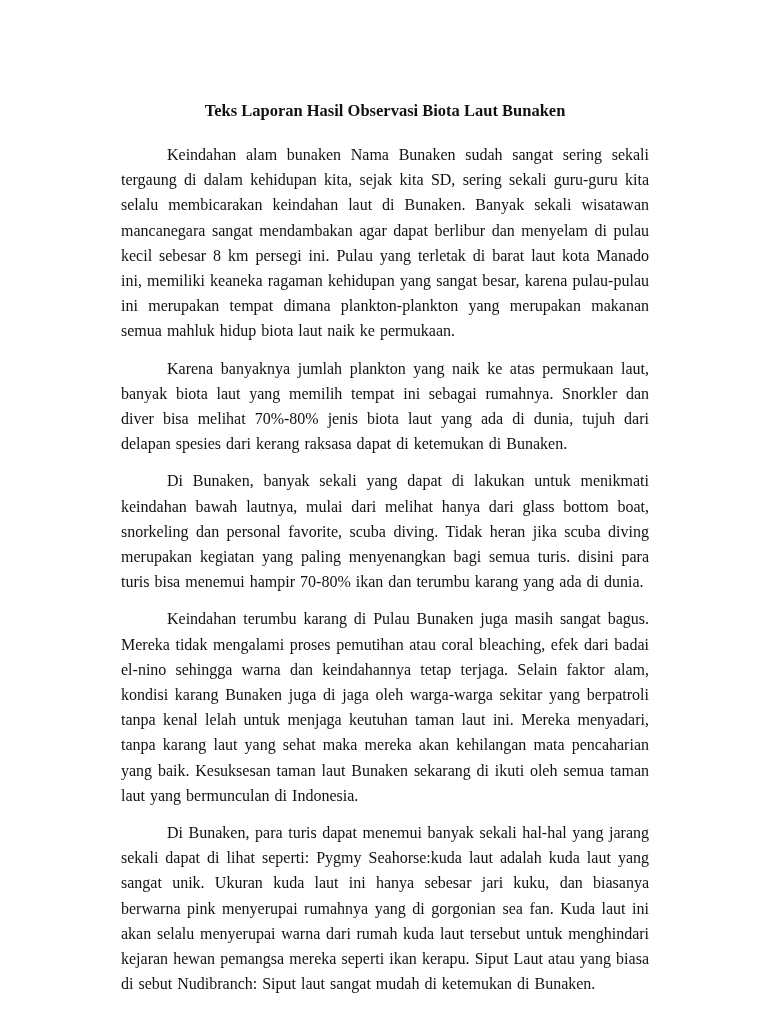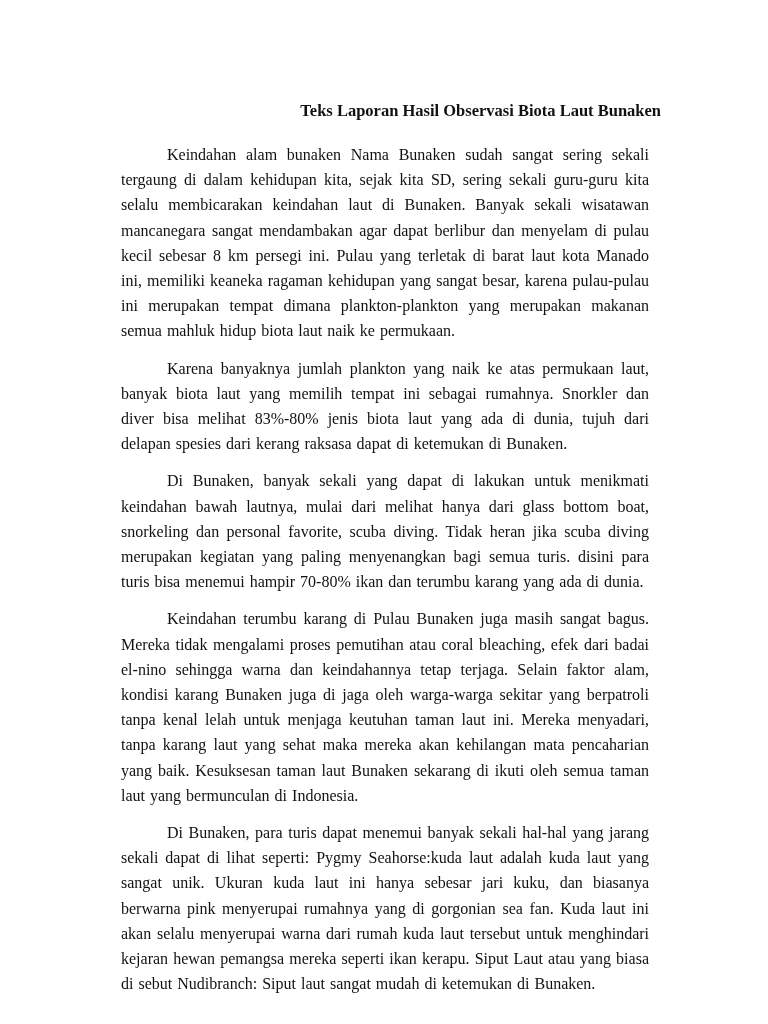--- a/index.html
+++ b/index.html
@@ -18,21 +18,21 @@
     font-family: "Liberation Serif", "DejaVu Serif", serif;
     color: #111111;
   }
   .content {
     position: absolute;
     top: 100px;
     left: 109px;
     width: 552px;
   }
   .doc-title {
-    text-align: right;
+    text-align: center;
     font-weight: bold;
     font-size: 16.5px;
     line-height: 22px;
     margin: 0 0 20px 0;
   }
   .doc-paragraph {
     margin: 12px;
     font-size: 16px;
     line-height: 25.2px;
     text-align: justify;
@@ -40,18 +40,18 @@
     word-spacing: 1px;
   }
 </style>
 </head>
 <body>
 
 <div class="page">
   <div class="content">
     <h1 class="doc-title">Teks Laporan Hasil Observasi Biota Laut Bunaken</h1>
     <p class="doc-paragraph">Keindahan alam bunaken Nama Bunaken sudah sangat sering sekali tergaung di dalam kehidupan kita, sejak kita SD, sering sekali guru-guru kita selalu membicarakan keindahan laut di Bunaken. Banyak sekali wisatawan mancanegara sangat mendambakan agar dapat berlibur dan menyelam di pulau kecil sebesar 8 km persegi ini. Pulau yang terletak di barat laut kota Manado ini, memiliki keaneka ragaman kehidupan yang sangat besar, karena pulau-pulau ini merupakan tempat dimana plankton-plankton yang merupakan makanan semua mahluk hidup biota laut naik ke permukaan.</p>
-    <p class="doc-paragraph">Karena banyaknya jumlah plankton yang naik ke atas permukaan laut, banyak biota laut yang memilih tempat ini sebagai rumahnya. Snorkler dan diver bisa melihat 83%-80% jenis biota laut yang ada di dunia, tujuh dari delapan spesies dari kerang raksasa dapat di ketemukan di Bunaken.</p>
+    <p class="doc-paragraph">Karena banyaknya jumlah plankton yang naik ke atas permukaan laut, banyak biota laut yang memilih tempat ini sebagai rumahnya. Snorkler dan diver bisa melihat 70%-80% jenis biota laut yang ada di dunia, tujuh dari delapan spesies dari kerang raksasa dapat di ketemukan di Bunaken.</p>
     <p class="doc-paragraph">Di Bunaken, banyak sekali yang dapat di lakukan untuk menikmati keindahan bawah lautnya, mulai dari melihat hanya dari glass bottom boat, snorkeling dan personal favorite, scuba diving. Tidak heran jika scuba diving merupakan kegiatan yang paling menyenangkan bagi semua turis. disini para turis bisa menemui hampir 70-80% ikan dan terumbu karang yang ada di dunia.</p>
     <p class="doc-paragraph">Keindahan terumbu karang di Pulau Bunaken juga masih sangat bagus. Mereka tidak mengalami proses pemutihan atau coral bleaching, efek dari badai el-nino sehingga warna dan keindahannya tetap terjaga. Selain faktor alam, kondisi karang Bunaken juga di jaga oleh warga-warga sekitar yang berpatroli tanpa kenal lelah untuk menjaga keutuhan taman laut ini. Mereka menyadari, tanpa karang laut yang sehat maka mereka akan kehilangan mata pencaharian yang baik. Kesuksesan taman laut Bunaken sekarang di ikuti oleh semua taman laut yang bermunculan di Indonesia.</p>
     <p class="doc-paragraph">Di Bunaken, para turis dapat menemui banyak sekali hal-hal yang jarang sekali dapat di lihat seperti: Pygmy Seahorse:kuda laut adalah kuda laut yang sangat unik. Ukuran kuda laut ini hanya sebesar jari kuku, dan biasanya berwarna pink menyerupai rumahnya yang di gorgonian sea fan. Kuda laut ini akan selalu menyerupai warna dari rumah kuda laut tersebut untuk menghindari kejaran hewan pemangsa mereka seperti ikan kerapu. Siput Laut atau yang biasa di sebut Nudibranch: Siput laut sangat mudah di ketemukan di Bunaken.</p>
   </div>
 </div>
 
 </body></html>

